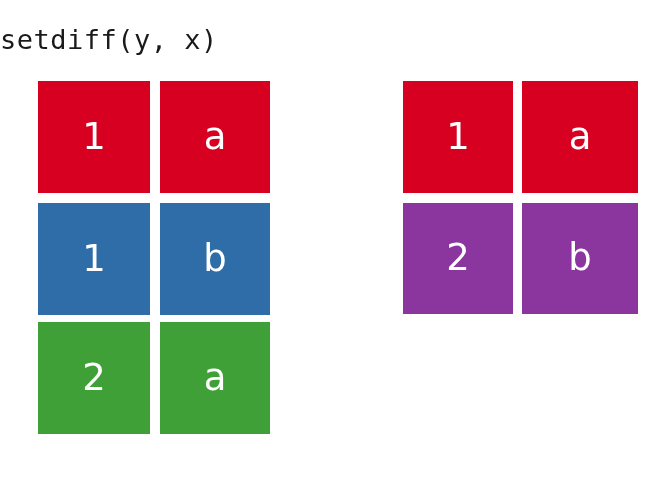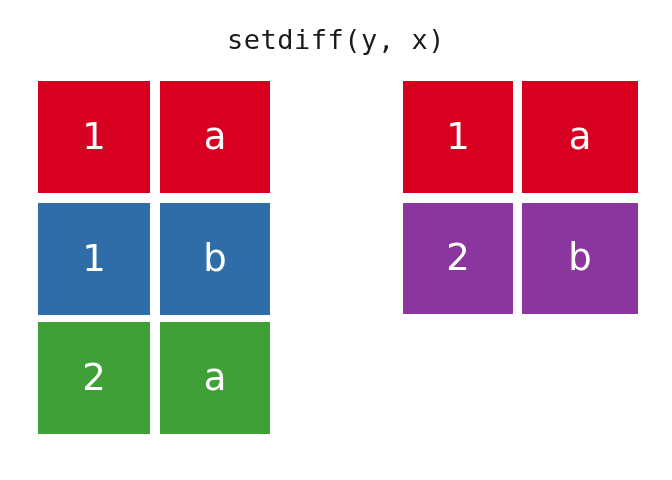--- a/index.html
+++ b/index.html
@@ -18,21 +18,20 @@
     position: relative;
     width: 672px;
     height: 480px;
     background: #ffffff;
   }
   #diagram-title {
     position: absolute;
     left: 0;
     top: 24px;
     width: 672px;
-    text-align: center;
     font-family: "DejaVu Sans Mono", monospace;
     font-size: 27px;
     line-height: 32px;
     letter-spacing: 0.5px;
     color: #1a1a1a;
     white-space: pre;
   }
   .table-group {
     position: absolute;
   }

